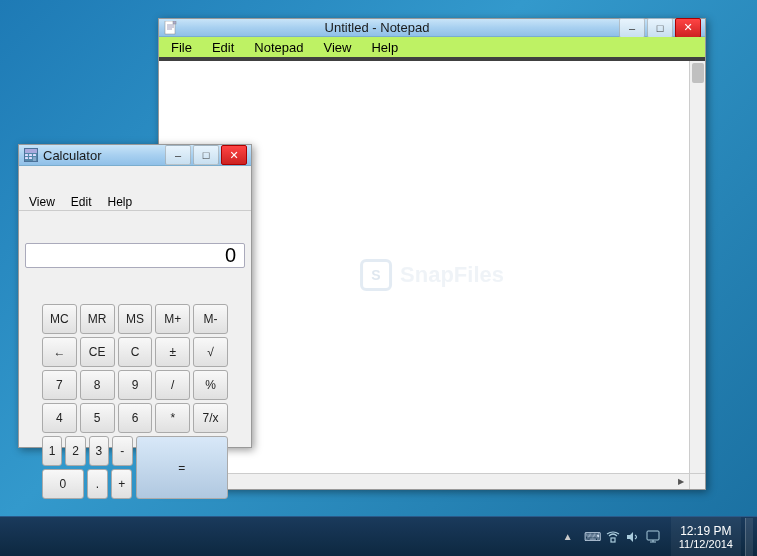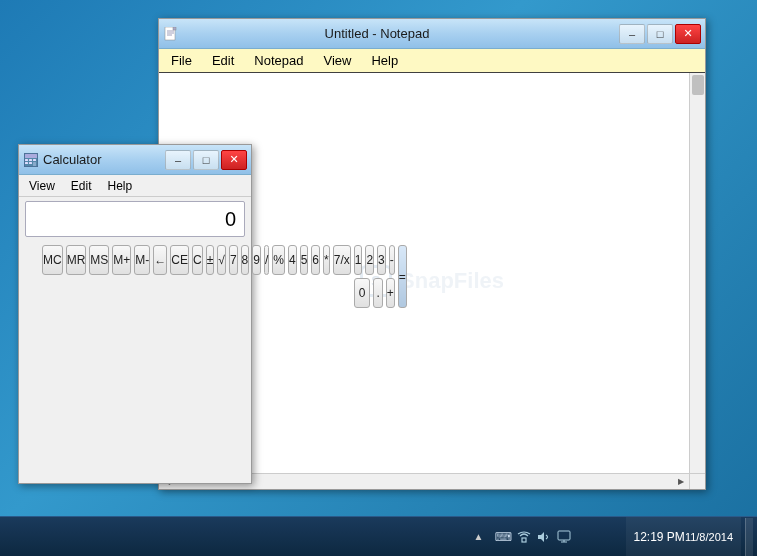--- a/index.html
+++ b/index.html
@@ -44,27 +44,26 @@
       width: 16px;
       height: 16px;
       display: flex;
       align-items: center;
       justify-content: center;
       color: #cde;
       font-size: 12px;
     }
     .clock-area {
       display: flex;
-      flex-direction: row;
+      flex-direction: column;
       align-items: center;
       justify-content: center;
       padding: 0 8px;
       height: 100%;
       background: rgba(255,255,255,0.05);
-      margin-left: 44px;
     }
     .clock-time {
       color: white;
       font-size: 12px;
       font-weight: normal;
     }
     .clock-date {
       color: white;
       font-size: 11px;
     }
@@ -87,21 +86,21 @@
       left: 158px;
       width: 548px;
       height: 472px;
       background: #f0f0f0;
       border: 1px solid #999;
       box-shadow: 2px 2px 8px rgba(0,0,0,0.4);
       display: flex;
       flex-direction: column;
     }
     .window-titlebar {
-      height: 30px;
+      height: 18px;
       background: linear-gradient(to bottom, #c8e4f8 0%, #a8d0f0 50%, #90c0e8 100%);
       display: flex;
       align-items: center;
       padding: 4px 4px;
       border-bottom: 1px solid #7aadce;
       user-select: none;
     }
     .window-icon {
       width: 16px;
       height: 16px;
@@ -136,25 +135,25 @@
       background: linear-gradient(to bottom, #e8f4fd, #c8dff0);
       color: #333;
     }
     .win-btn.close-btn {
       background: linear-gradient(to bottom, #f44, #c22);
       color: white;
       border-color: #a00;
     }
     .window-menubar {
       height: 24px;
-      background: #fef9c3;
+      background: #bef264;
       display: flex;
       align-items: center;
       padding: 0 4px;
-      border-bottom: 1px solid #404040;
+      border-bottom: 4px solid #404040;
       font-size: 13px;
       gap: 4px;
     }
     .menu-item {
       padding: 2px 8px;
       cursor: pointer;
       color: #000;
       border-radius: 2px;
     }
     .notepad-content-area {
@@ -247,26 +246,27 @@
       font-size: 14px;
       color: #c0d0e0;
     }
 
     
     .calc-window {
       position: absolute;
       top: 144px;
       left: 18px;
       width: 234px;
-      height: 340px;
+      height: 304px;
       background: #f0f0f0;
       border: 1px solid #999;
       box-shadow: 2px 2px 8px rgba(0,0,0,0.4);
       display: flex;
       flex-direction: column;
+      gap: 28px;
     }
     .calc-titlebar {
       height: 30px;
       background: linear-gradient(to bottom, #c8e4f8 0%, #a8d0f0 50%, #90c0e8 100%);
       display: flex;
       align-items: center;
       padding: 0 4px;
       border-bottom: 1px solid #7aadce;
       user-select: none;
     }
@@ -310,21 +310,21 @@
       align-items: center;
       justify-content: flex-end;
       padding: 0 8px;
       font-size: 20px;
       font-family: 'Segoe UI', sans-serif;
       border-radius: 2px;
     }
     .calc-buttons {
       padding: 4px 23px;
       display: flex;
-      flex-direction: row;
+      flex-direction: column;
       gap: 3px;
       flex: 1;
     }
     .calc-row {
       display: flex;
       gap: 3px;
     }
     .calc-btn {
       flex: 1;
       height: 30px;
@@ -508,17 +508,17 @@
       <div class="tray-icon">
         <svg width="14" height="14" viewBox="0 0 14 14">
           <rect x="1" y="1" width="12" height="9" rx="1" fill="none" stroke="#acd" stroke-width="1"></rect>
           <line x1="4" y1="12" x2="10" y2="12" stroke="#acd" stroke-width="1"></line>
           <line x1="7" y1="10" x2="7" y2="12" stroke="#acd" stroke-width="1"></line>
         </svg>
       </div>
     </div>
     <div class="clock-area">
       <div class="clock-time">12:19 PM</div>
-      <div class="clock-date">11/8/2014</div>
+      <div class="clock-date">11/12/2014</div>
     </div>
     <div class="show-desktop"></div>
   </div>
 </div>
 
 </body></html>

